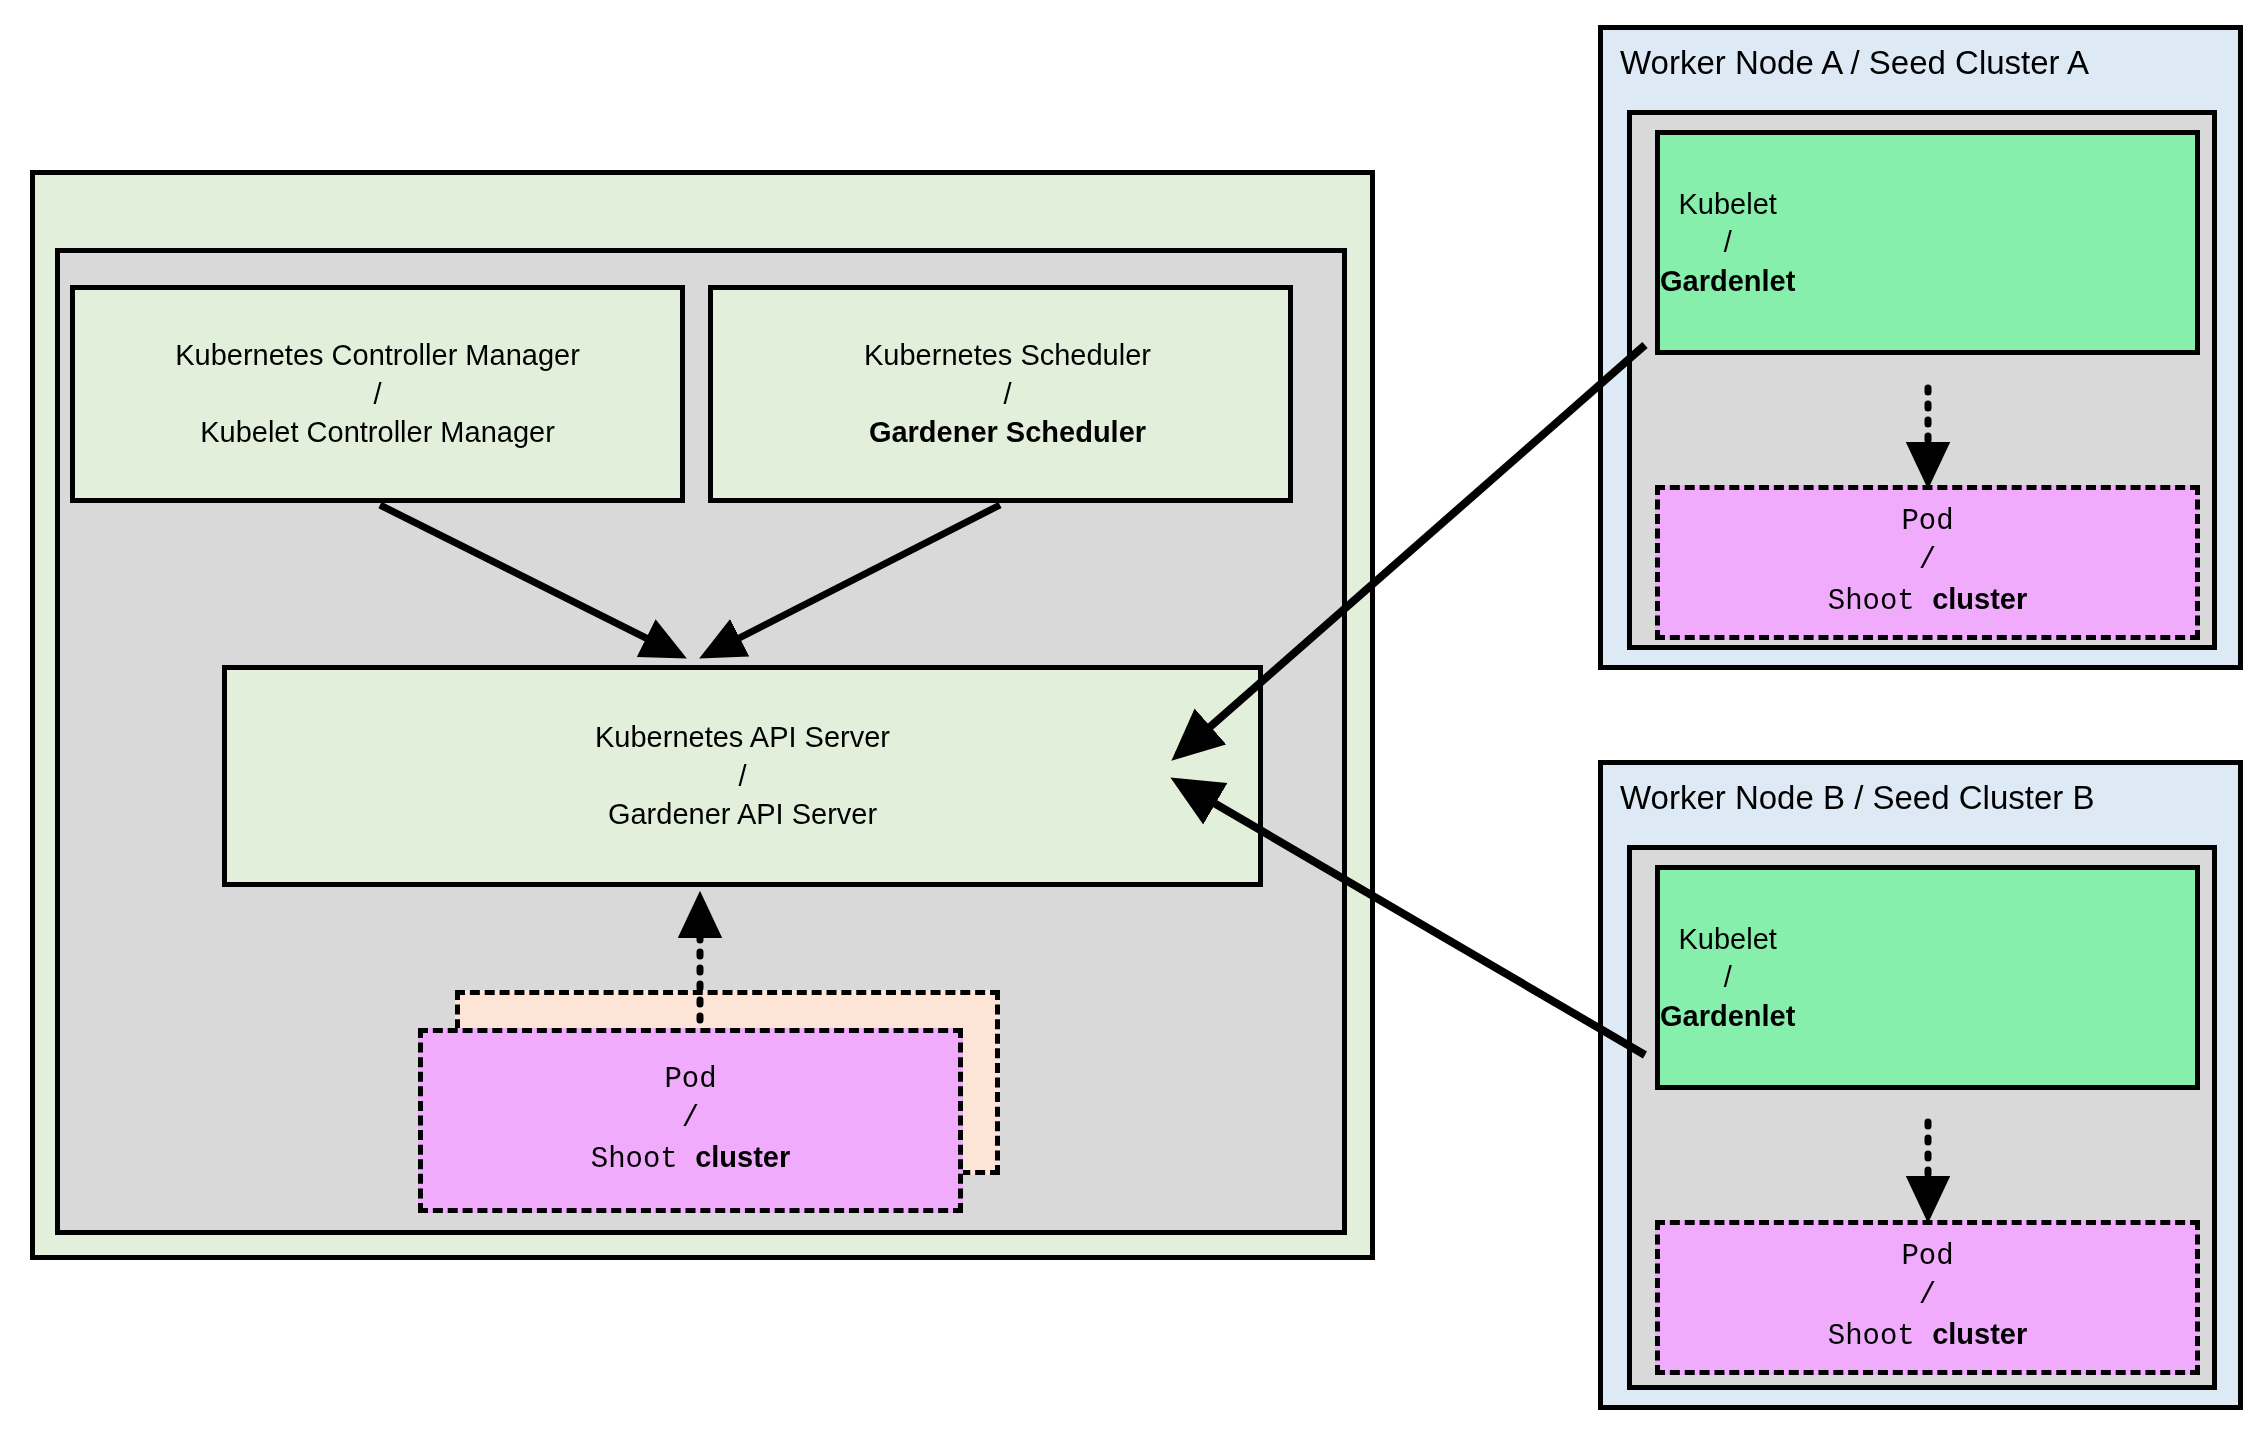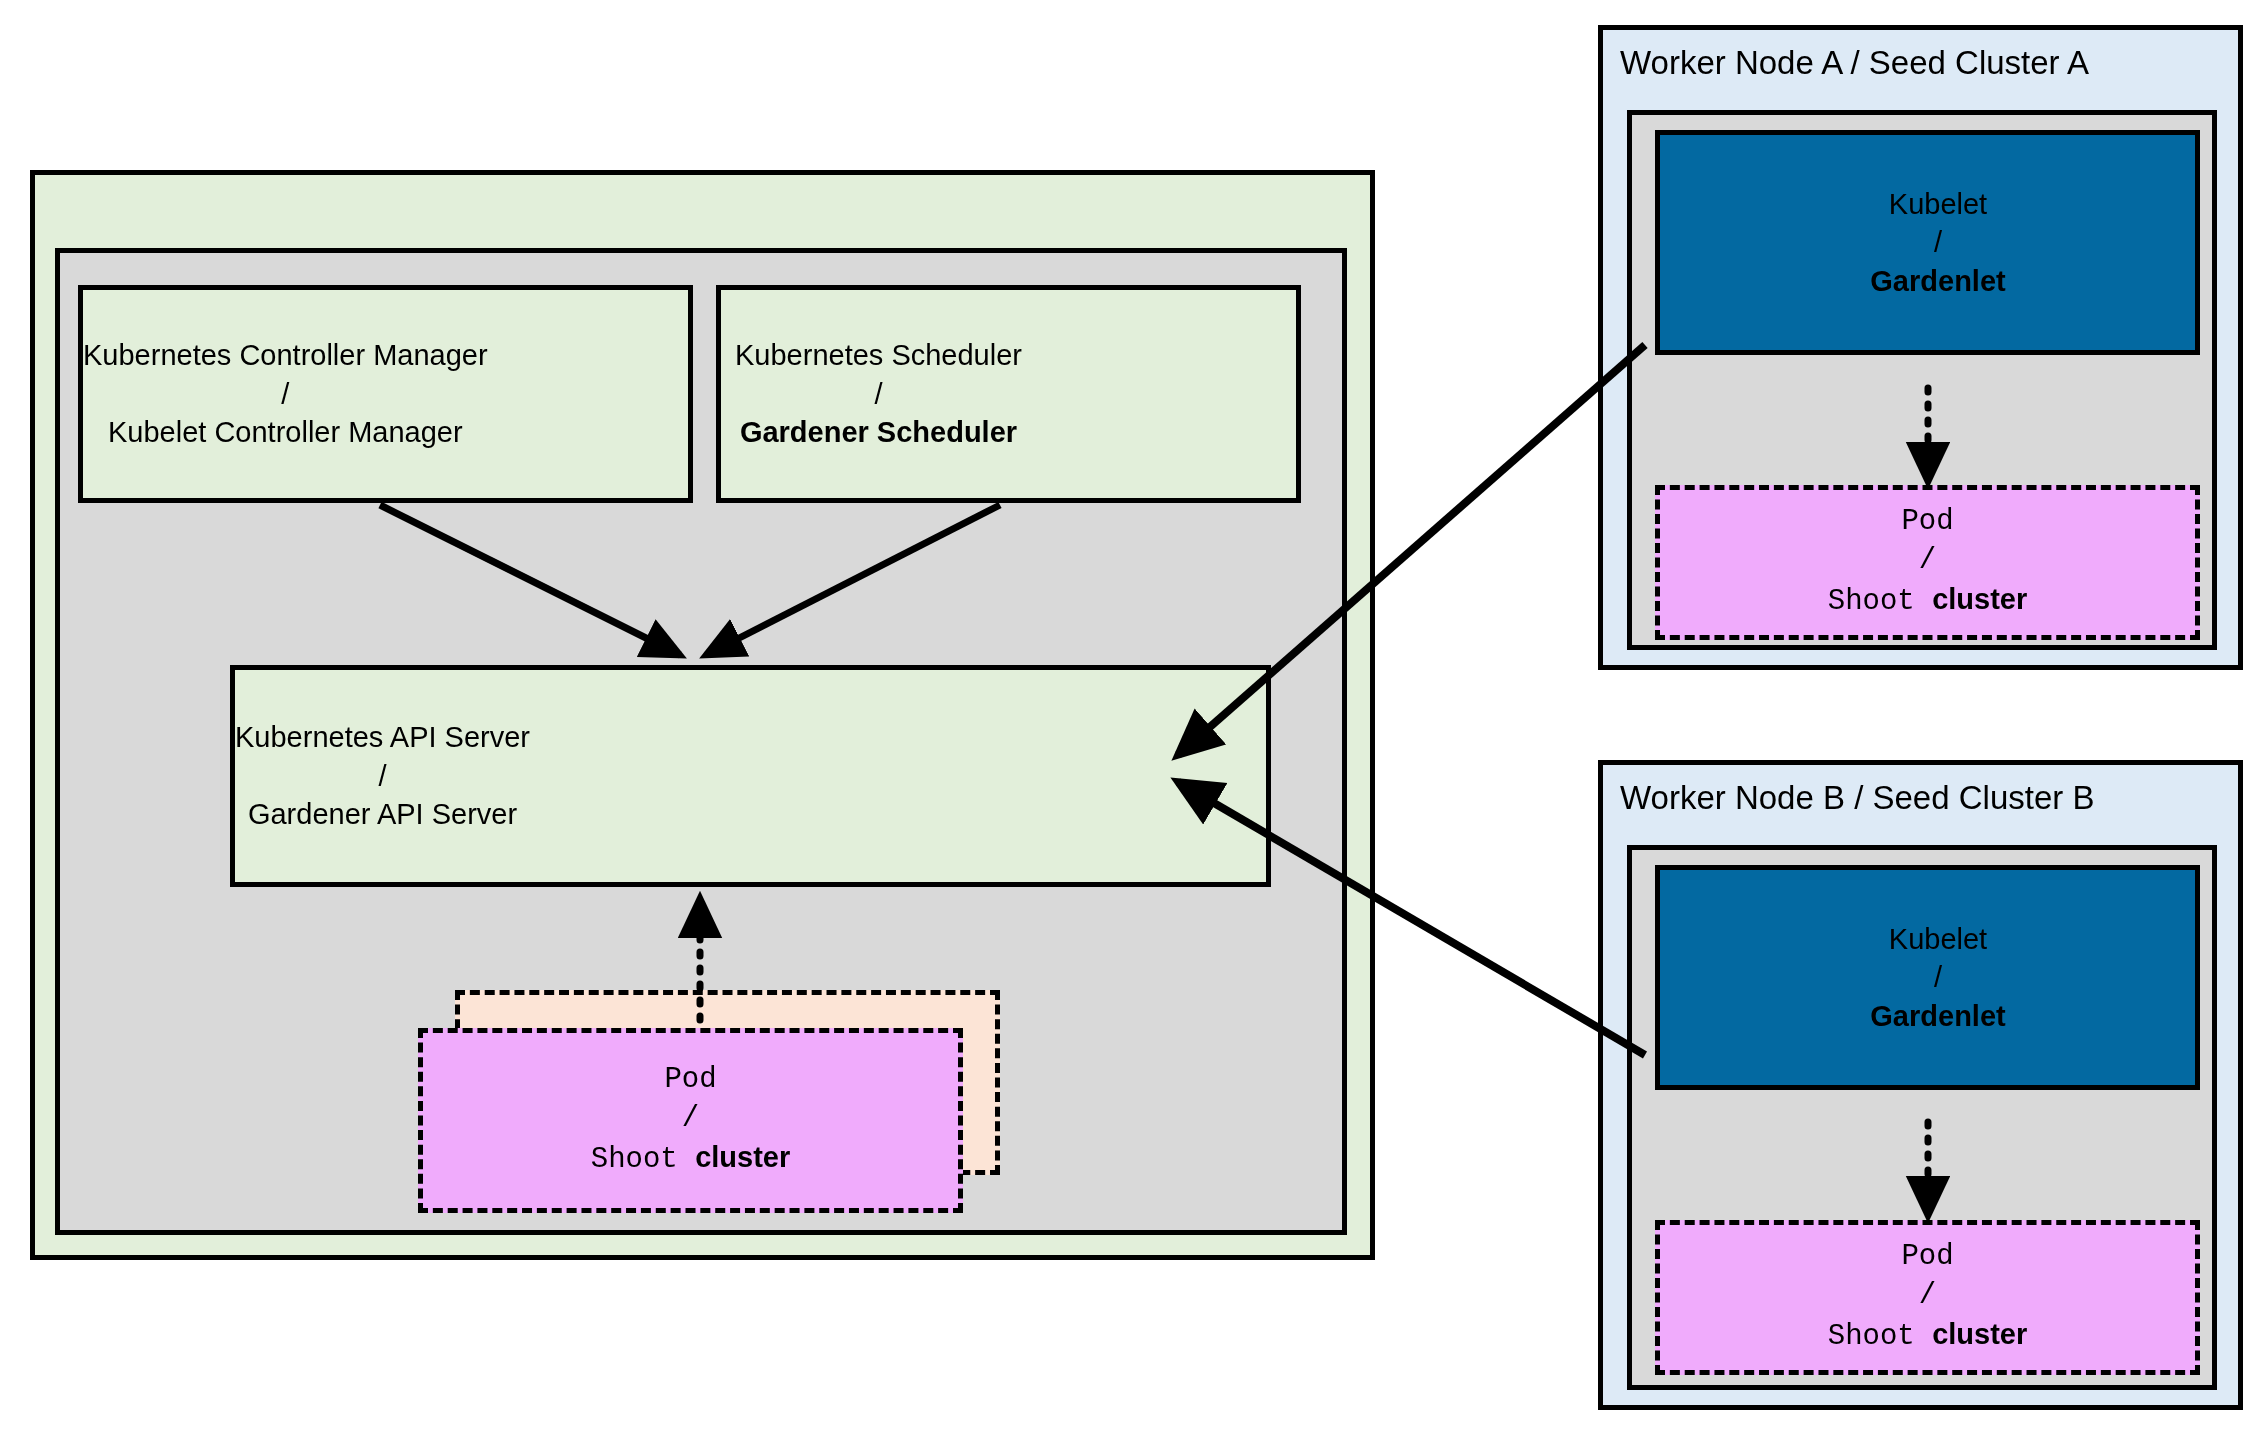--- a/index.html
+++ b/index.html
@@ -37,29 +37,28 @@
     background: #d9d9d9;
     border: 5px solid #000;
   }
 
   
   .box-green {
     background: #e2efda;
     border: 5px solid #000;
     display: flex;
     align-items: center;
-    margin-left: 8px;
+    justify-content: center;
   }
   .box-orange {
-    background: #0369a1;
+    background: #86efac;
     border: 5px solid #000;
     display: flex;
     align-items: center;
-    justify-content: center;
-    padding-left: 21px;
+    justify-content: flex-start;
   }
   .box-pod {
     background: #f0abfc;
     border: 5px dashed #000;
     display: flex;
     align-items: center;
     justify-content: center;
   }
   .box-pod-shadow {
     background: #fce4d6;

